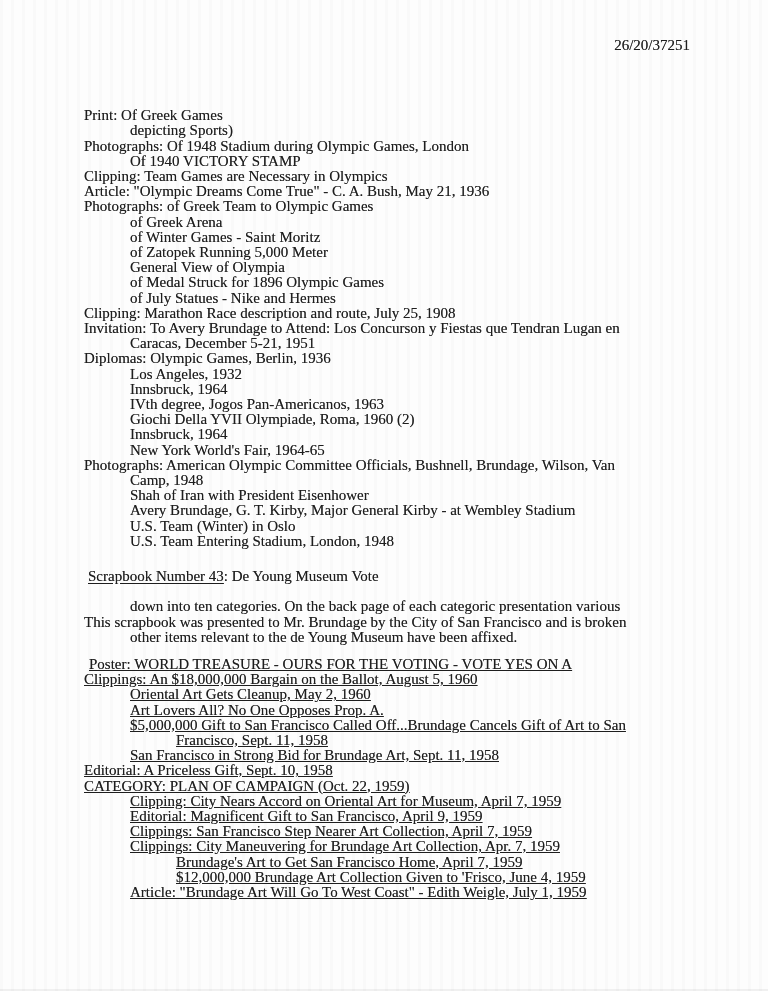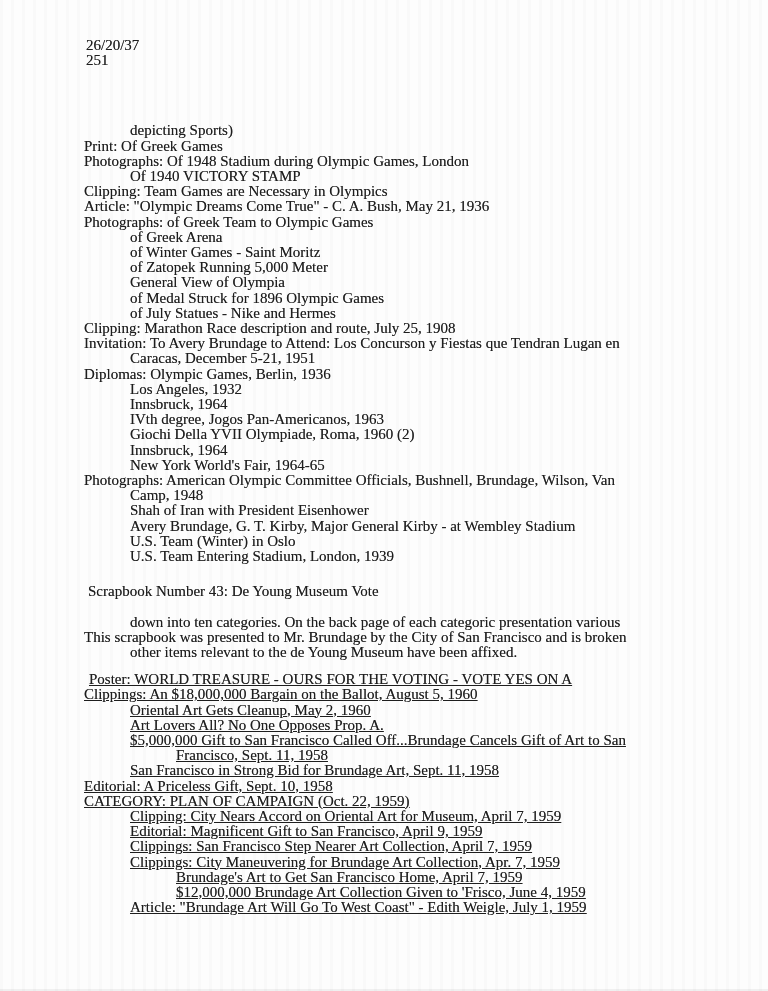--- a/index.html
+++ b/index.html
@@ -20,38 +20,38 @@
     font-size: 15px;
     line-height: 15.2px;
     color: #1e1e1e;
     text-shadow: 0 0 0.5px rgba(30,30,30,0.6);
     overflow: hidden;
     box-sizing: border-box;
     border-bottom: 2px solid rgba(0,0,0,0.05);
   }
   .header {
     display: flex;
-    justify-content: space-between;
+    justify-content: flex-end;
     padding: 38px 78px 0 86px;
-    flex-direction: column;
   }
   .body {
     margin-top: 55px;
     padding-left: 84px;
     padding-right: 30px;
   }
   .line { white-space: pre; }
   .i0 { margin-left: 0; }
   .i1 { margin-left: 46px; }
   .i2 { margin-left: 92px; }
   .scrapbook-heading {
     margin-top: 20px;
     margin-left: 4px;
   }
   .scrapbook-heading .u {
+    text-decoration: underline;
     text-underline-offset: 2px;
     text-align: center;
   }
   .description {
     margin-top: 15px;
   }
   .entries-2 {
     margin-top: 12px;
     text-decoration: underline;
   }
@@ -63,22 +63,22 @@
 <div class="page">
 
   <div class="header">
     <span>26/20/37</span>
     <span>251</span>
   </div>
 
   <div class="body">
 
     <div>
+        <div class="line i0">Print: Of Greek Games</div>
         <div class="line i1">depicting Sports)</div>
-        <div class="line i0">Print: Of Greek Games</div>
         <div class="line i0">Photographs: Of 1948 Stadium during Olympic Games, London</div>
         <div class="line i1">Of 1940 VICTORY STAMP</div>
         <div class="line i0">Clipping: Team Games are Necessary in Olympics</div>
         <div class="line i0">Article: "Olympic Dreams Come True" - C. A. Bush, May 21, 1936</div>
         <div class="line i0">Photographs: of Greek Team to Olympic Games</div>
         <div class="line i1">of Greek Arena</div>
         <div class="line i1">of Winter Games - Saint Moritz</div>
         <div class="line i1">of Zatopek Running 5,000 Meter</div>
         <div class="line i1">General View of Olympia</div>
         <div class="line i1">of Medal Struck for 1896 Olympic Games</div>
@@ -91,21 +91,21 @@
         <div class="line i1">Innsbruck, 1964</div>
         <div class="line i1">IVth degree, Jogos Pan-Americanos, 1963</div>
         <div class="line i1">Giochi Della YVII Olympiade, Roma, 1960 (2)</div>
         <div class="line i1">Innsbruck, 1964</div>
         <div class="line i1">New York World's Fair, 1964-65</div>
         <div class="line i0">Photographs: American Olympic Committee Officials, Bushnell, Brundage, Wilson, Van</div>
         <div class="line i1">Camp, 1948</div>
         <div class="line i1">Shah of Iran with President Eisenhower</div>
         <div class="line i1">Avery Brundage, G. T. Kirby, Major General Kirby - at Wembley Stadium</div>
         <div class="line i1">U.S. Team (Winter) in Oslo</div>
-        <div class="line i1">U.S. Team Entering Stadium, London, 1939</div>
+        <div class="line i1">U.S. Team Entering Stadium, London, 1948</div>
       </div>
 
     <div class="scrapbook-heading">
       <span class="u">Scrapbook Number 43</span><span>: De Young Museum Vote</span>
     </div>
 
     <div class="description">
         <div class="line i1">down into ten categories. On the back page of each categoric presentation various</div>
         <div class="line i0">This scrapbook was presented to Mr. Brundage by the City of San Francisco and is broken</div>
         <div class="line i1">other items relevant to the de Young Museum have been affixed.</div>

